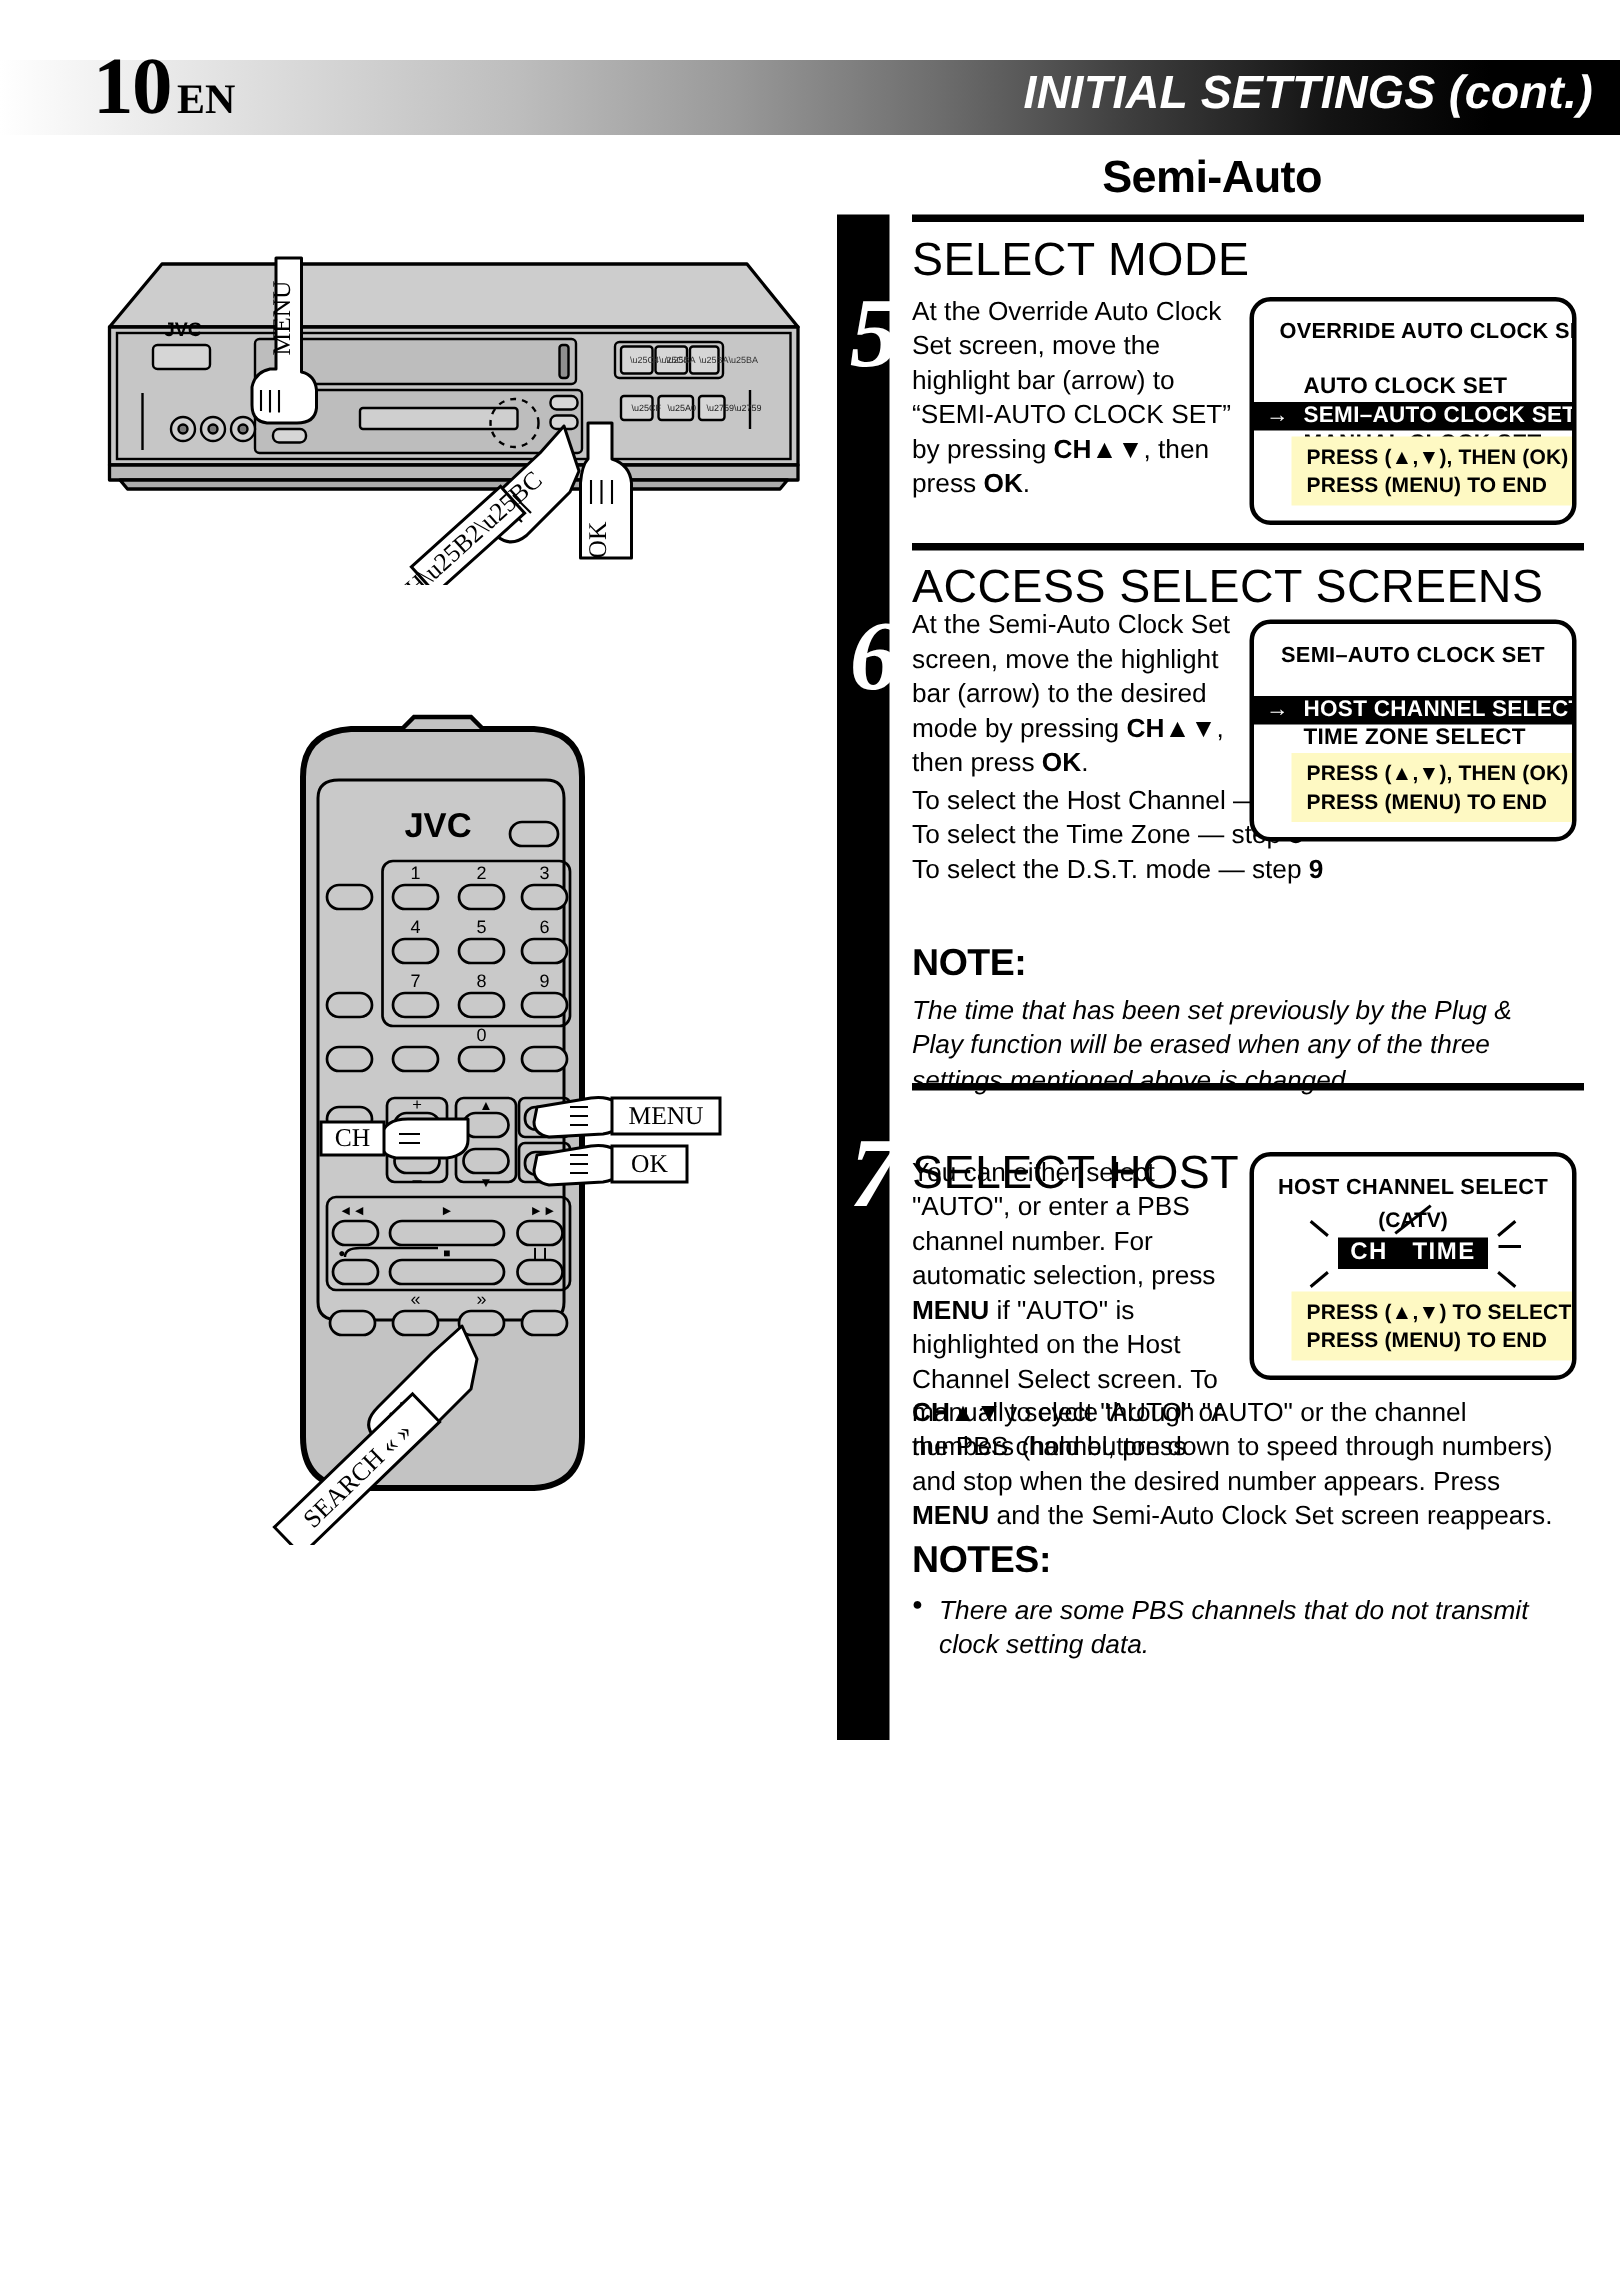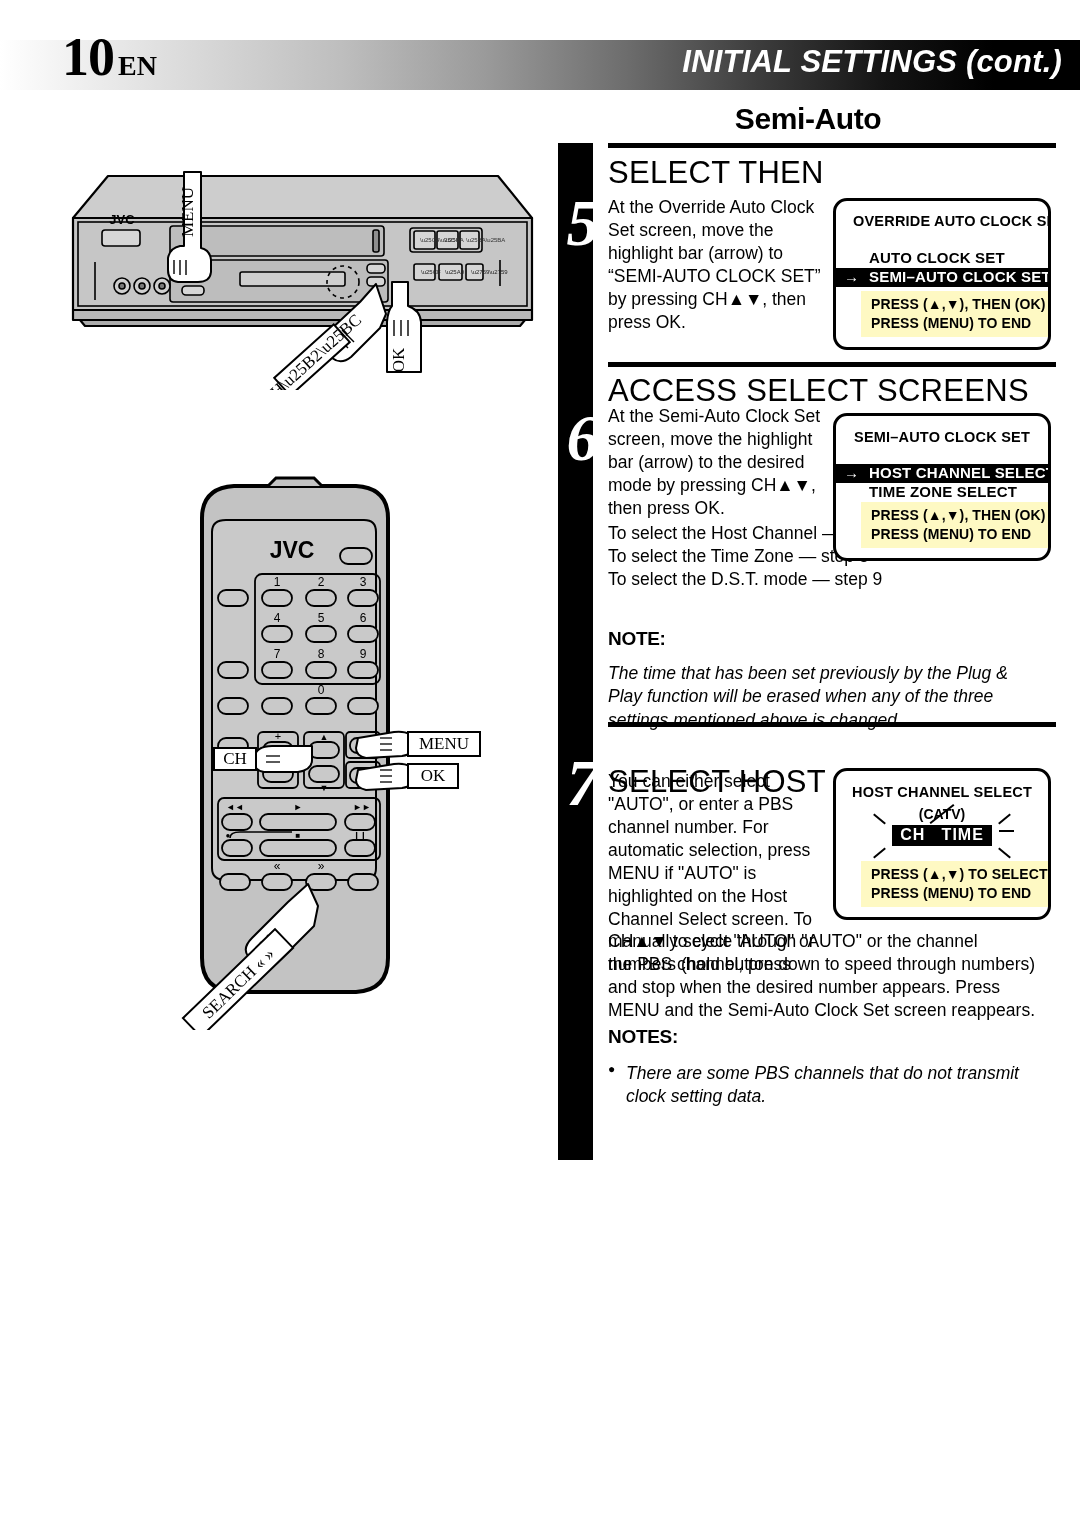--- a/index.html
+++ b/index.html
@@ -97,26 +97,26 @@
     font-weight: 400;
     letter-spacing: 0.3px;
     white-space: nowrap;
   }
   .body-text {
     position: absolute;
     font-size: 17.5px;
     line-height: 1.31;
     color: #000;
   }
-  .body-text b { font-weight: 400; }
+  .body-text b { font-weight: 700; }
 
   .note-head {
     position: absolute;
     left: 608px;
-    font-size: 19px;
+    font-size: 25px;
     font-weight: 700;
     letter-spacing: -0.3px;
   }
   .note-body {
     position: absolute;
     left: 608px;
     font-size: 17.5px;
     font-style: italic;
     line-height: 1.33;
     width: 420px;
@@ -460,21 +460,21 @@
   </g>
   <g transform="rotate(-44 58 513)">
     <rect x="-6" y="500" width="128" height="26" fill="#fff" stroke="#000" stroke-width="2"></rect>
     <text x="58" y="519" font-family="Liberation Serif, serif" font-size="17" text-anchor="middle">SEARCH « »</text>
   </g>
 </svg>
 
 <div class="blackbar"></div>
 
 <div class="rule" style="top:143px;"></div>
-<div class="sec-title" style="top:155px;">SELECT THEN</div>
+<div class="sec-title" style="top:155px;">SELECT MODE</div>
 <div class="stepnum" id="step5num">5</div>
 <div class="body-text" style="left:608px; top:196px; width:215px;">At the Override Auto Clock Set screen, move the highlight bar (arrow) to “SEMI-AUTO CLOCK SET” by pressing <b>CH▲▼</b>, then press <b>OK</b>.</div>
 
 <div class="osd" style="left:833px; top:198px; width:218px; height:152px;">
   <div class="osd-title left">OVERRIDE AUTO CLOCK SET</div>
   <div class="osd-items" style="top:48px;">
     <div class="osd-item">AUTO CLOCK SET</div>
     <div class="osd-item hl">SEMI–AUTO CLOCK SET</div>
     <div class="osd-item">MANUAL CLOCK SET</div>
   </div>

